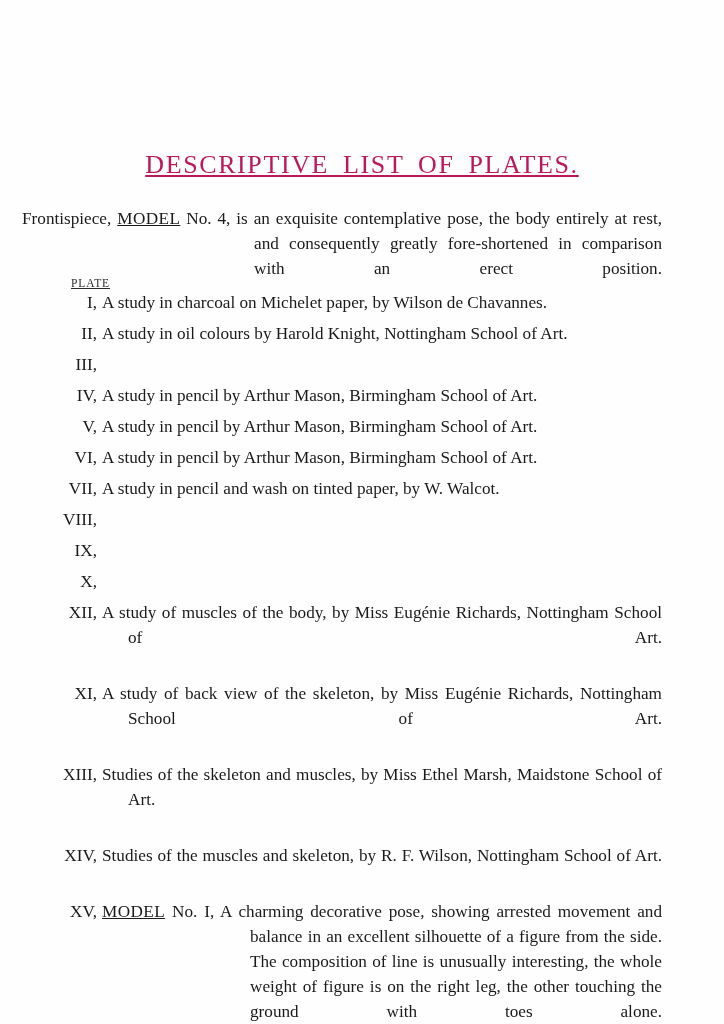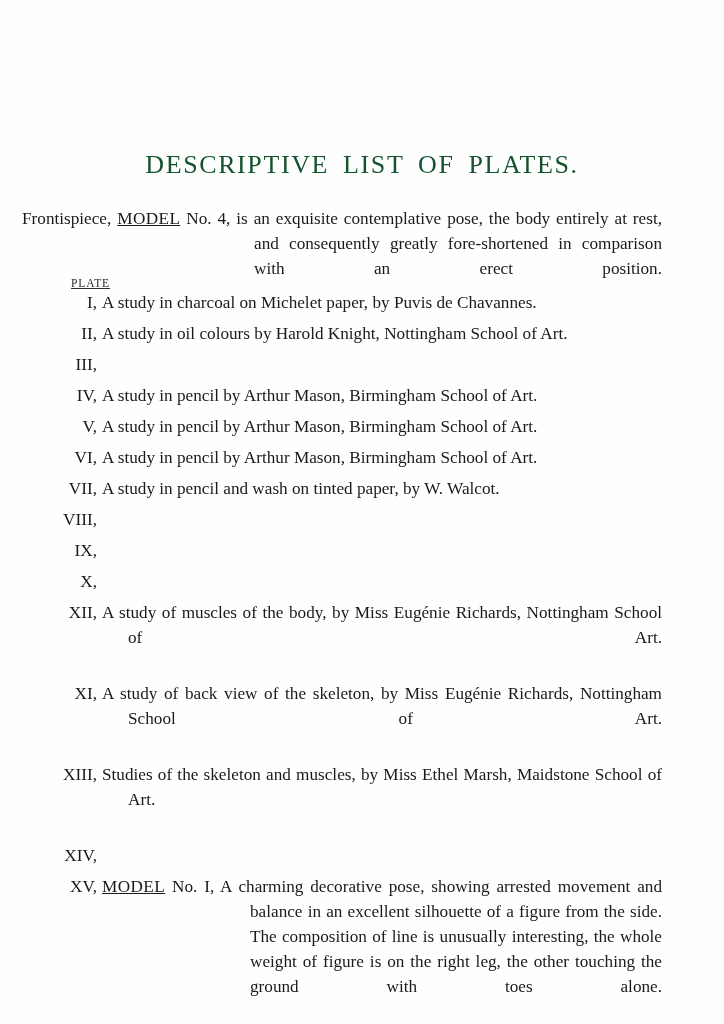--- a/index.html
+++ b/index.html
@@ -26,22 +26,23 @@
   
   .page-title {
     position: absolute;
     top: 150px;
     left: 0;
     width: 724px;
     text-align: center;
     font-size: 26px;
     letter-spacing: 1.6px;
     word-spacing: 6px;
-    color: #14532d;
+    color: #be185d;
     font-weight: 400;
+    text-decoration: underline;
   }
 
   
   .content {
     position: absolute;
     top: 206px;
     left: 22px;
     width: 640px;
     font-size: 17.2px;
     line-height: 25px;
@@ -147,21 +148,21 @@
   <div class="content">
     <p class="frontispiece"><span>Frontispiece, </span><span class="smallcaps">MODEL</span><span> No. 4,</span><span> is an exquisite contemplative pose, the body entirely at rest, and consequently greatly fore-shortened in comparison with an erect position.</span></p>
   </div>
 
   <div class="plate-label smallcaps">PLATE</div>
 
   <div class="plate-list">
 
     <div class="plate-entry">
       <span class="numeral">I,</span>
-      <span class="entry-text single">A study in charcoal on Michelet paper, by Puvis de Chavannes.</span>
+      <span class="entry-text single">A study in charcoal on Michelet paper, by Wilson de Chavannes.</span>
     </div>
 
     <div class="plate-entry">
       <span class="numeral">II,</span>
       <span class="entry-text single">A study in oil colours by Harold Knight, Nottingham School of Art.</span>
     </div>
 
     <div class="plate-entry">
       <span class="numeral">III,</span>
     </div>
@@ -208,20 +209,21 @@
       <span class="entry-text">A study of back view of the skeleton, by Miss Eugénie Richards, Nottingham School of Art.</span>
     </div>
 
     <div class="plate-entry">
       <span class="numeral">XIII,</span>
       <span class="entry-text">Studies of the skeleton and muscles, by Miss Ethel Marsh, Maidstone School of Art.</span>
     </div>
 
     <div class="plate-entry">
       <span class="numeral">XIV,</span>
+      <span class="entry-text">Studies of the muscles and skeleton, by R. F. Wilson, Nottingham School of Art.</span>
     </div>
 
     <div class="plate-entry">
       <span class="numeral">XV,</span>
       <span class="entry-text deep"><span class="smallcaps">MODEL</span><span> No. I,</span><span> A charming decorative pose, showing arrested movement and balance in an excellent silhouette of a figure from the side.  The composition of line is unusually interesting, the whole weight of figure is on the right leg, the other touching the ground with toes alone.</span></span>
     </div>
 
   </div>
 
   <div class="folio">23</div>

